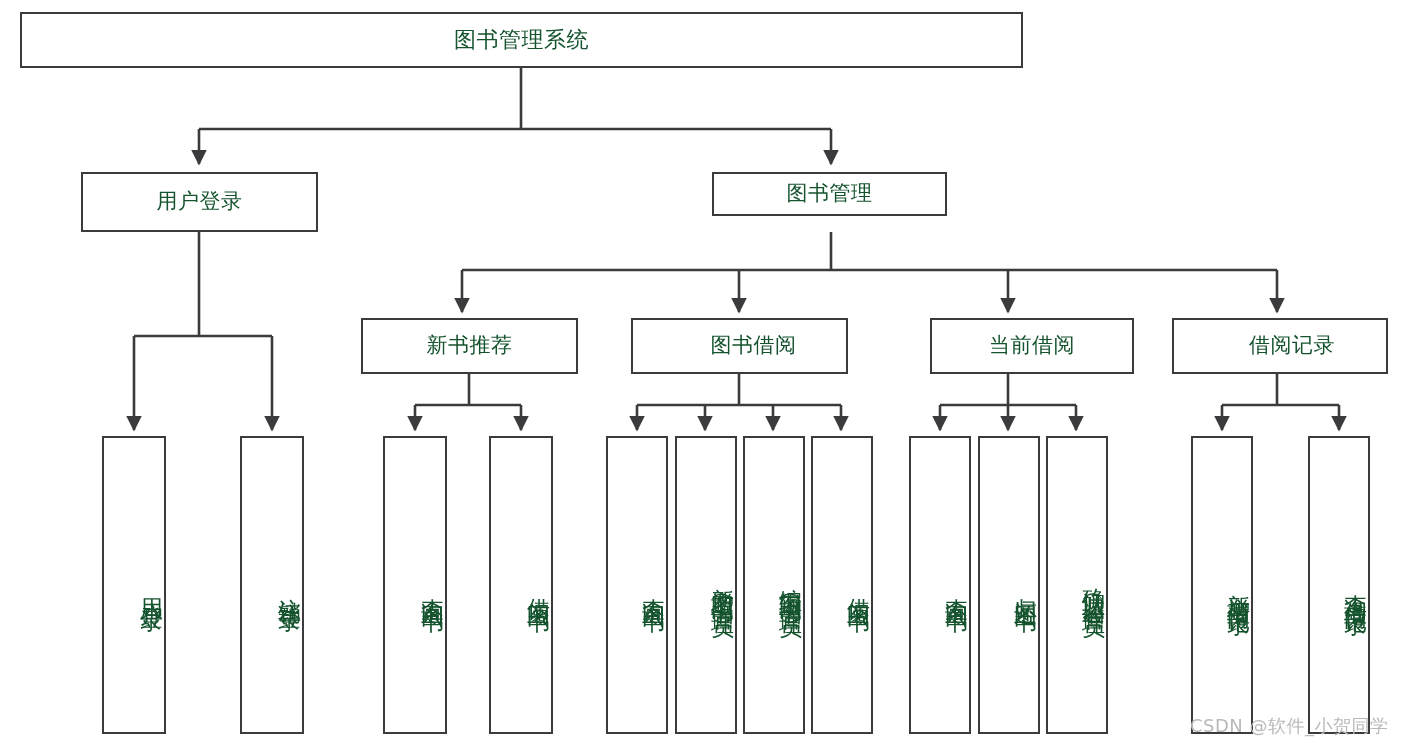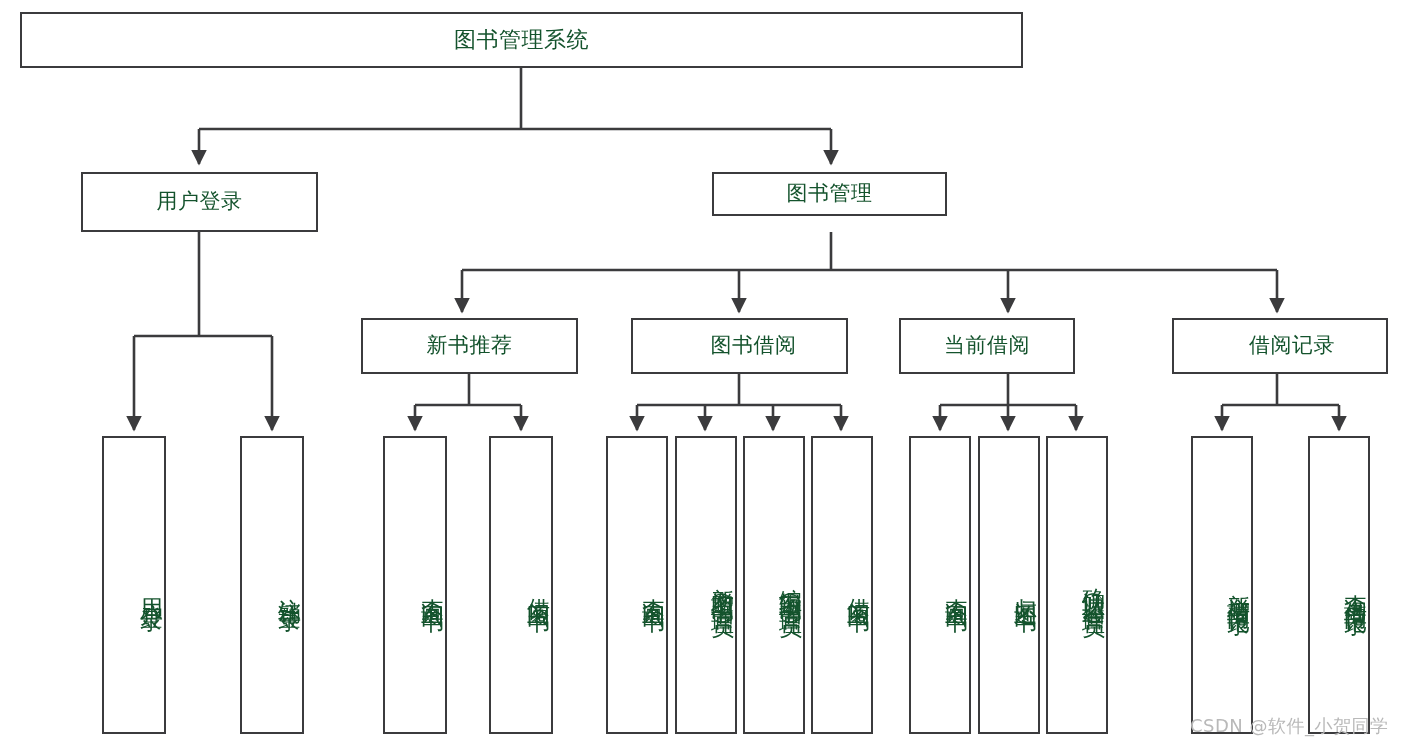--- a/index.html
+++ b/index.html
@@ -135,21 +135,21 @@
   </div>
 
   <div class="node node-h" style="left:361px; top:318px; width:217px; height:56px;">
     <span>新书推荐</span>
   </div>
 
   <div class="node node-h" style="left:631px; top:318px; width:217px; height:56px;padding-left:28px;">
     <span>图书借阅</span>
   </div>
 
-  <div class="node node-h" style="left:899px; top:318px; width:176px; height:56px;">
+  <div class="node node-h" style="left:930px; top:318px; width:204px; height:56px;">
     <span>当前借阅</span>
   </div>
 
   <div class="node node-h" style="left:1172px; top:318px; width:216px; height:56px;padding-left:24px;">
     <span>借阅记录</span>
   </div>
 
   <div class="node node-v" style="left:102px; top:436px; width:64px; height:298px;">
     <span class="node-v-inner">用户登录</span>
   </div>

